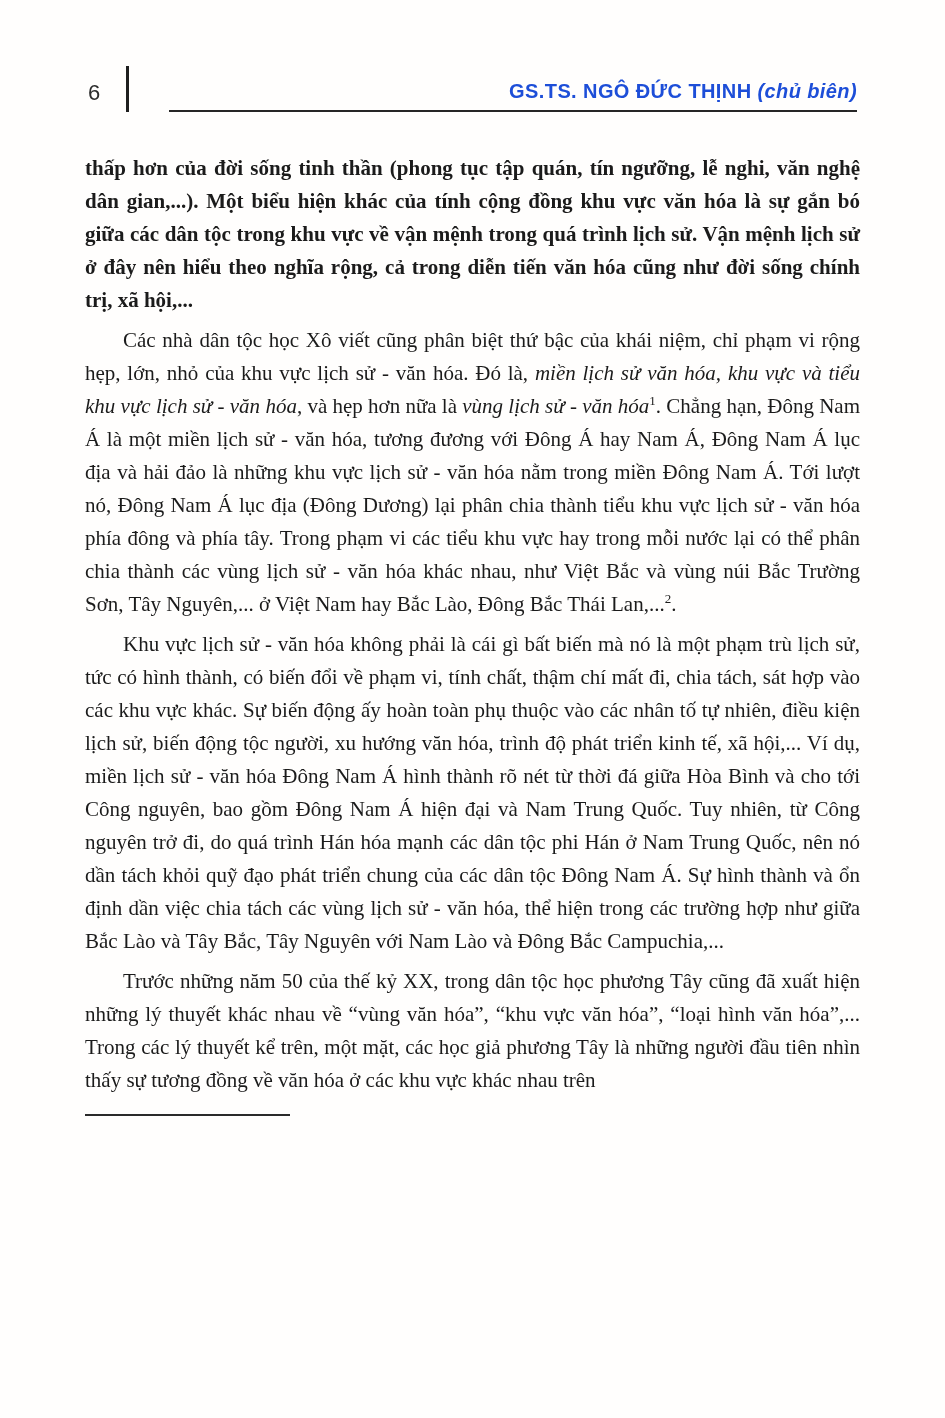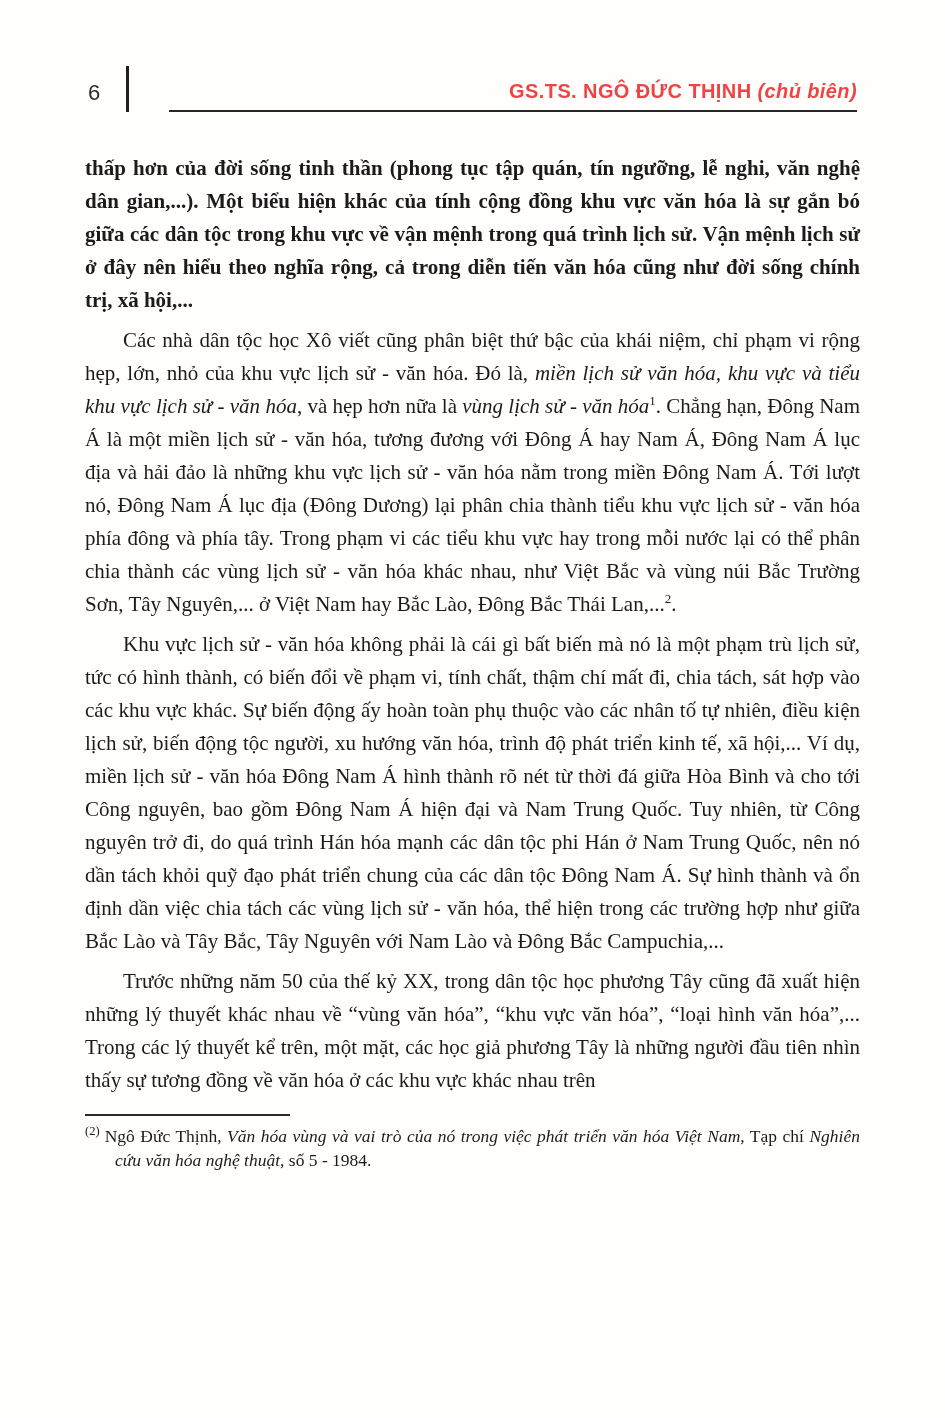--- a/index.html
+++ b/index.html
@@ -45,21 +45,21 @@
     justify-content: flex-end;
     border-bottom: 2px solid #262626;
     padding-bottom: 7px;
   }
   .header-title {
     text-align: right;
     font-family: "Liberation Sans", sans-serif;
     font-weight: 600;
     font-size: 20px;
     letter-spacing: 0.4px;
-    color: #ef4444;
+    color: #1d4ed8;
     white-space: nowrap;
   }
   .header-title .role { font-weight: 600; font-style: italic; }
 
   
   .body-text {
     padding: 40px 85px 0 85px;
     font-size: 21px;
     line-height: 33px;
     text-align: justify;
@@ -105,18 +105,15 @@
 
   <main class="body-text">
     <p class="para no-indent"><span>thấp hơn của đời sống tinh thần (phong tục tập quán, tín ngưỡng, lễ nghi, văn nghệ dân gian,...). Một biểu hiện khác của tính cộng đồng khu vực văn hóa là sự gắn bó giữa các dân tộc trong khu vực về vận mệnh trong quá trình lịch sử. Vận mệnh lịch sử ở đây nên hiểu theo nghĩa rộng, cả trong diễn tiến văn hóa cũng như đời sống chính trị, xã hội,...</span></p>
     <p class="para"><span>Các nhà dân tộc học Xô viết cũng phân biệt thứ bậc của khái niệm, chỉ phạm vi rộng hẹp, lớn, nhỏ của khu vực lịch sử - văn hóa. Đó là, </span><span class="italic">miền lịch sử văn hóa, khu vực và tiểu khu vực lịch sử - văn hóa</span><span>, và hẹp hơn nữa là </span><span class="italic">vùng lịch sử - văn hóa</span><sup>1</sup><span>. Chẳng hạn, Đông Nam Á là một miền lịch sử - văn hóa, tương đương với Đông Á hay Nam Á, Đông Nam Á lục địa và hải đảo là những khu vực lịch sử - văn hóa nằm trong miền Đông Nam Á. Tới lượt nó, Đông Nam Á lục địa (Đông Dương) lại phân chia thành tiểu khu vực lịch sử - văn hóa phía đông và phía tây. Trong phạm vi các tiểu khu vực hay trong mỗi nước lại có thể phân chia thành các vùng lịch sử - văn hóa khác nhau, như Việt Bắc và vùng núi Bắc Trường Sơn, Tây Nguyên,... ở Việt Nam hay Bắc Lào, Đông Bắc Thái Lan,...</span><sup>2</sup><span>.</span></p>
     <p class="para"><span>Khu vực lịch sử - văn hóa không phải là cái gì bất biến mà nó là một phạm trù lịch sử, tức có hình thành, có biến đổi về phạm vi, tính chất, thậm chí mất đi, chia tách, sát hợp vào các khu vực khác. Sự biến động ấy hoàn toàn phụ thuộc vào các nhân tố tự nhiên, điều kiện lịch sử, biến động tộc người, xu hướng văn hóa, trình độ phát triển kinh tế, xã hội,... Ví dụ, miền lịch sử - văn hóa Đông Nam Á hình thành rõ nét từ thời đá giữa Hòa Bình và cho tới Công nguyên, bao gồm Đông Nam Á hiện đại và Nam Trung Quốc. Tuy nhiên, từ Công nguyên trở đi, do quá trình Hán hóa mạnh các dân tộc phi Hán ở Nam Trung Quốc, nên nó dần tách khỏi quỹ đạo phát triển chung của các dân tộc Đông Nam Á. Sự hình thành và ổn định dần việc chia tách các vùng lịch sử - văn hóa, thể hiện trong các trường hợp như giữa Bắc Lào và Tây Bắc, Tây Nguyên với Nam Lào và Đông Bắc Campuchia,...</span></p>
     <p class="para"><span>Trước những năm 50 của thế kỷ XX, trong dân tộc học phương Tây cũng đã xuất hiện những lý thuyết khác nhau về “vùng văn hóa”, “khu vực văn hóa”, “loại hình văn hóa”,... Trong các lý thuyết kể trên, một mặt, các học giả phương Tây là những người đầu tiên nhìn thấy sự tương đồng về văn hóa ở các khu vực khác nhau trên</span></p>
   </main>
 
   <footer class="footnotes">
     <div class="footnote-rule"></div>
-    <div class="footnote">
-      <sup class="fn-marker">(2)</sup><span><span>Ngô Đức Thịnh, </span><span class="italic">Văn hóa vùng và vai trò của nó trong việc phát triển văn hóa Việt Nam</span><span>, Tạp chí </span><span class="italic">Nghiên cứu văn hóa nghệ thuật</span><span>, số 5 - 1984.</span></span>
-    </div>
   </footer>
 
 </div>
 
 </body></html>

